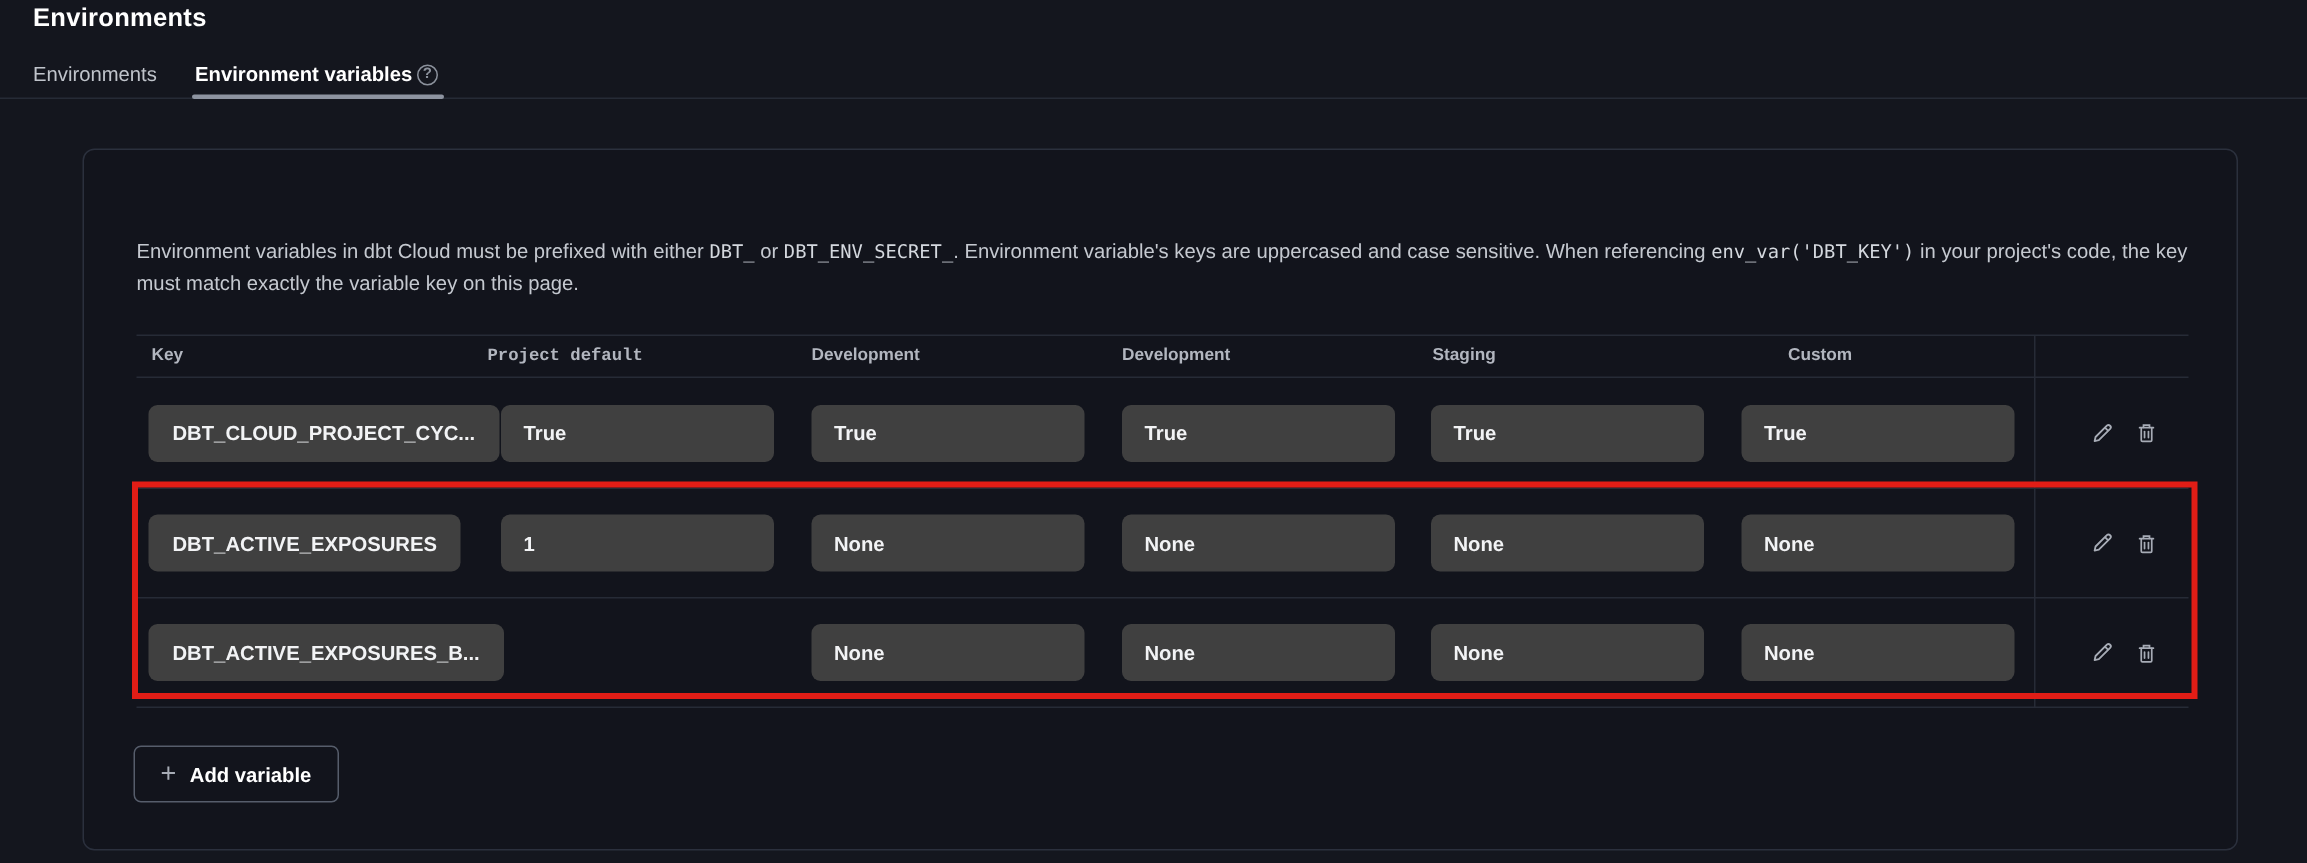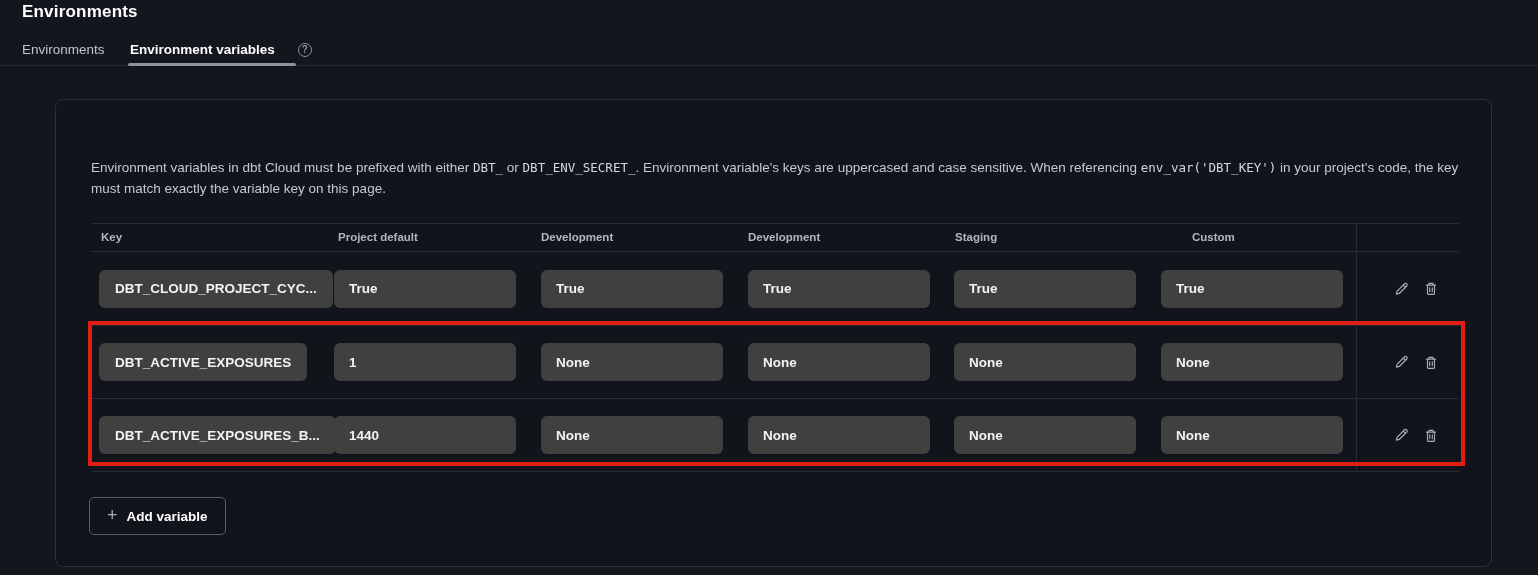--- a/index.html
+++ b/index.html
@@ -19,21 +19,21 @@
   
   .tabbar {
     position:absolute; left:0; top:38px; width:1538px; height:28px;
     border-bottom:1px solid #262b36;
   }
   .tab {
     position:absolute; top:4px; font-size:13.5px; color:#c0c4cb; cursor:default;
     white-space:nowrap;
   }
   .tab-environments { left:22px; }
-  .tab-envvars { left:130px; font-weight:bold; color:#ffffff; display:flex; align-items:center; gap:23px; }
+  .tab-envvars { left:130px; font-weight:bold; color:#ffffff; display:flex; align-items:center; gap:3px; }
   .tab-underline {
     position:absolute; left:128px; top:25px; width:168px; height:3px;
     border-radius:2px;
   }
   .help-icon {
     width:14px; height:14px; border:1px solid #8b919c; border-radius:50%;
     color:#8b919c; font-size:10px; font-weight:bold; line-height:12px;
     display:inline-flex; align-items:center; justify-content:center;
   }
   
@@ -56,21 +56,21 @@
   }
   .thead {
     position:absolute; left:0; top:0; width:1368px; height:28px;
     border-bottom:1px solid #262b36;
   }
   .th {
     position:absolute; top:7px; font-size:11.5px; font-weight:bold; color:#b2b6bf;
     white-space:nowrap;
   }
   .col-key        { left:10px; }
-  .col-project    { left:247px; }
+  .col-project    { left:234px;font-family:Liberation Mono, monospace; }
   .col-dev        { left:450px; }
   .col-deploy     { left:657px; }
   .col-staging    { left:864px; }
   .col-custom     { left:1101px; }
   .vline {
     position:absolute; left:1265px; top:0; width:1px; height:248px;
     background:#262b36;
   }
   .trow {
     position:absolute; left:0; width:1368px;
@@ -188,21 +188,20 @@
               <path d="M4.5 4.8 v8.2 a0.8 0.8 0 0 0 0.8 0.8 h5.4 a0.8 0.8 0 0 0 0.8-0.8 V4.8"></path>
               <line x1="6.7" y1="7.2" x2="6.7" y2="11.2"></line>
               <line x1="9.3" y1="7.2" x2="9.3" y2="11.2"></line>
             </svg>
           </span>
       </div>
     </div>
 
     <div class="trow trow-2">
       <div class="pill pill-key">DBT_ACTIVE_EXPOSURES_B...</div>
-      <div class="pill pill-val pv-0">1440</div>
       <div class="pill pill-val pv-1">None</div>
       <div class="pill pill-val pv-2">None</div>
       <div class="pill pill-val pv-3">None</div>
       <div class="pill pill-val pv-4">None</div>
       <div class="row-actions">
         <span class="icon-btn">
             <svg width="17" height="17" viewBox="0 0 16 16" fill="none" stroke="#a7acb6" stroke-width="1.15" stroke-linejoin="round">
               <path d="M3.2 12.8 L3.8 10.2 L10.9 3.1 a1.45 1.45 0 0 1 2.05 2.05 L5.85 12.2 Z"></path>
               <line x1="9.7" y1="4.3" x2="11.75" y2="6.35"></line>
             </svg>

